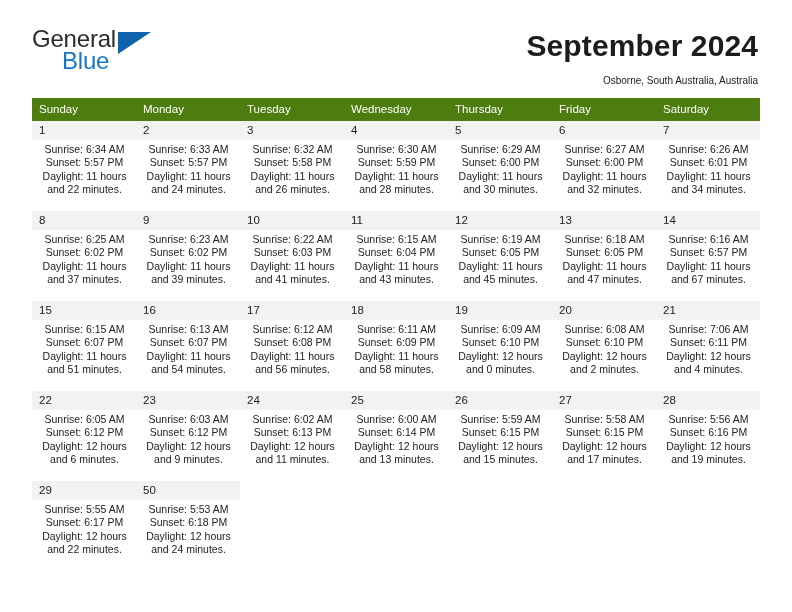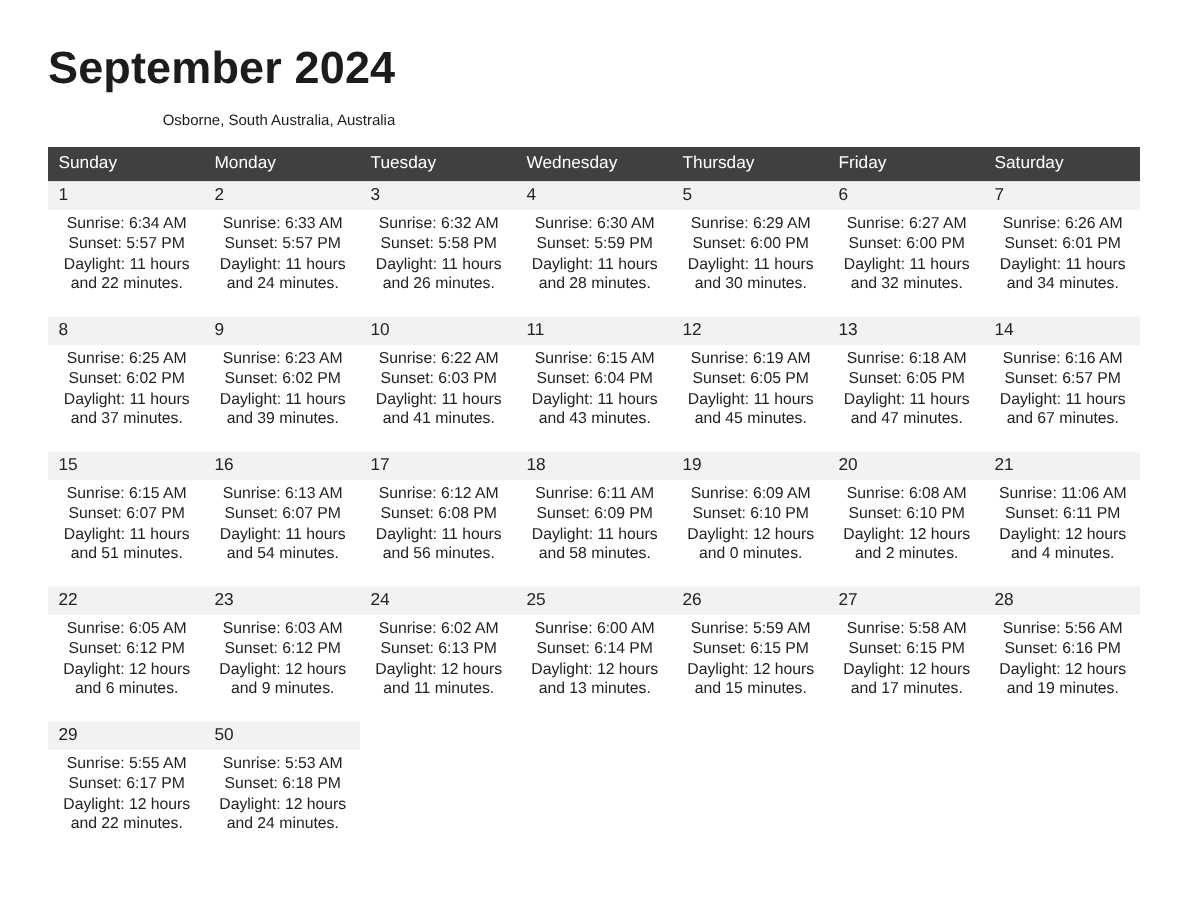--- a/index.html
+++ b/index.html
@@ -81,21 +81,21 @@
 
   
   .calendar {
     margin: 0 32px;
     width: 728px;
     border-collapse: collapse;
     table-layout: fixed;
   }
 
   .calendar thead th {
-    background: #404040;
+    background: #4d7c0f;
     color: #ffffff;
     font-size: 11.5px;
     font-weight: normal;
     text-align: left;
     padding: 5px 0 6px 7px;
     height: 22px;
     border: none;
   }
 
   .calendar tbody tr.spacer-row td {
@@ -140,20 +140,25 @@
   .day-cell.empty .day-inner,
   .day-cell.empty .day-number {
     background: #ffffff;
   }
 </style>
 </head>
 <body>
 
 <div class="page-header">
 
+  <div class="logo">
+    <span class="logo-general">General</span>
+    <span class="logo-triangle"></span>
+    <span class="logo-blue">Blue</span>
+  </div>
 
   <div class="title-block">
     <div class="month-title">September 2024</div>
     <div class="location-subtitle">Osborne, South Australia, Australia</div>
   </div>
 
 </div>
 
 <table class="calendar">
   <thead>
@@ -396,21 +401,21 @@
               <div>Sunset: 6:10 PM</div>
               <div>Daylight: 12 hours</div>
               <div>and 2 minutes.</div>
             </div>
           </div>
         </td>
         <td class="day-cell">
           <div class="day-inner">
             <div class="day-number">21</div>
             <div class="day-details">
-              <div>Sunrise: 11:06 AM</div>
+              <div>Sunrise: 7:06 AM</div>
               <div>Sunset: 6:11 PM</div>
               <div>Daylight: 12 hours</div>
               <div>and 4 minutes.</div>
             </div>
           </div>
         </td>
       </tr>
       <tr class="spacer-row">
         <td colspan="7"></td>
       </tr>

